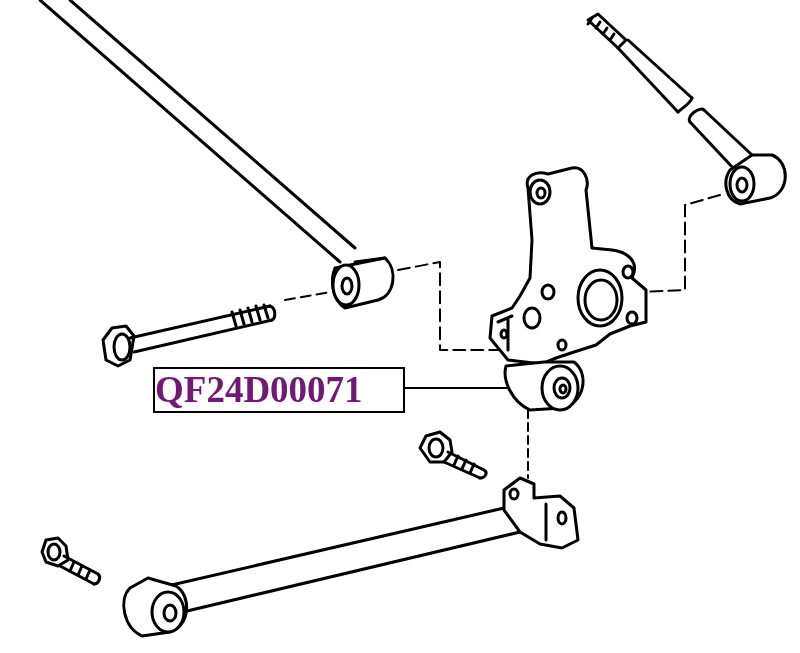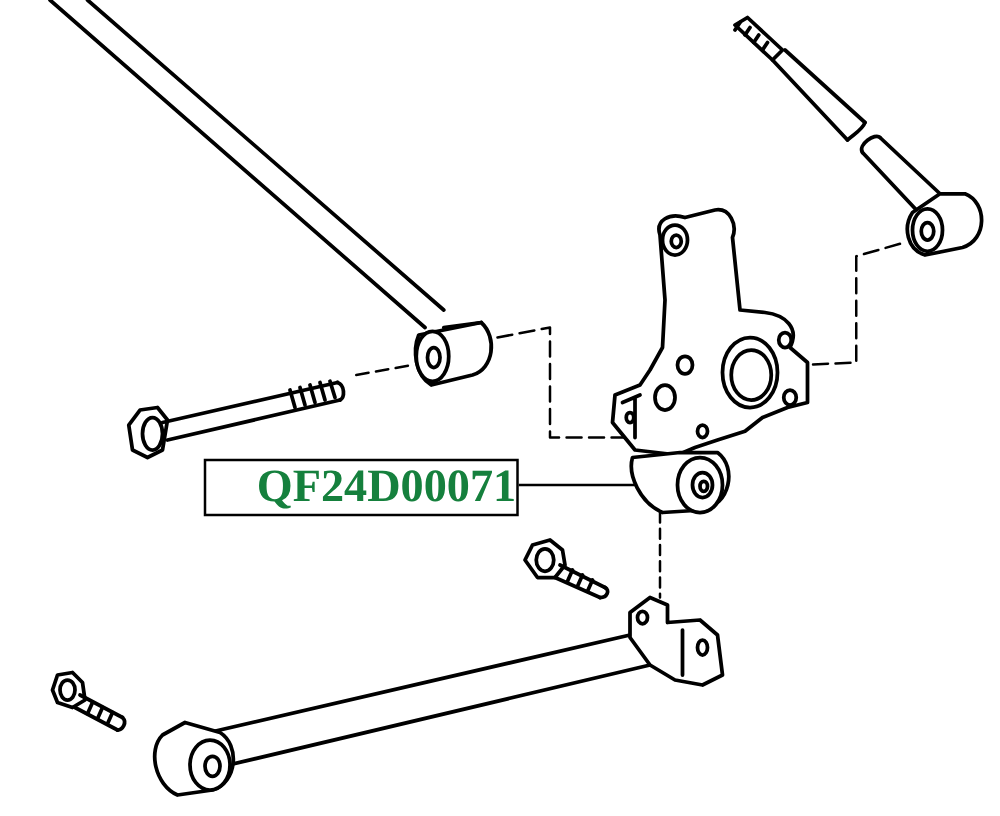--- a/index.html
+++ b/index.html
@@ -1,22 +1,22 @@
 <!DOCTYPE html>
 <html><head>
 <meta charset="utf-8">
 <style>
   html, body { margin: 0; padding: 0; background: #ffffff; }
   .canvas { position: relative; width: 800px; height: 653px; background: #ffffff; overflow: hidden; }
   svg.drawing { position: absolute; left: 0; top: 0; }
   .part-label {
-    position: absolute; left: 163px; top: 367px; width: 252px; height: 46px;
+    position: absolute; left: 153px; top: 367px; width: 252px; height: 46px;
     border: 2px solid #000; background: #fff; box-sizing: border-box;
     font-family: "Liberation Serif", serif; font-weight: bold; font-size: 37px;
-    line-height: 42px; text-align: right; color: #15803d; letter-spacing: 0px;
+    line-height: 42px; text-align: left; color: #701a75; letter-spacing: 0px;
   }
 </style>
 </head>
 <body>
 
 <div class="canvas">
   <svg class="drawing" width="800" height="653" viewBox="0 0 800 653" fill="none" stroke="#000" stroke-width="3" stroke-linecap="round" stroke-linejoin="round">
 
     <g>
       <line x1="40" y1="0" x2="340" y2="262"></line>

